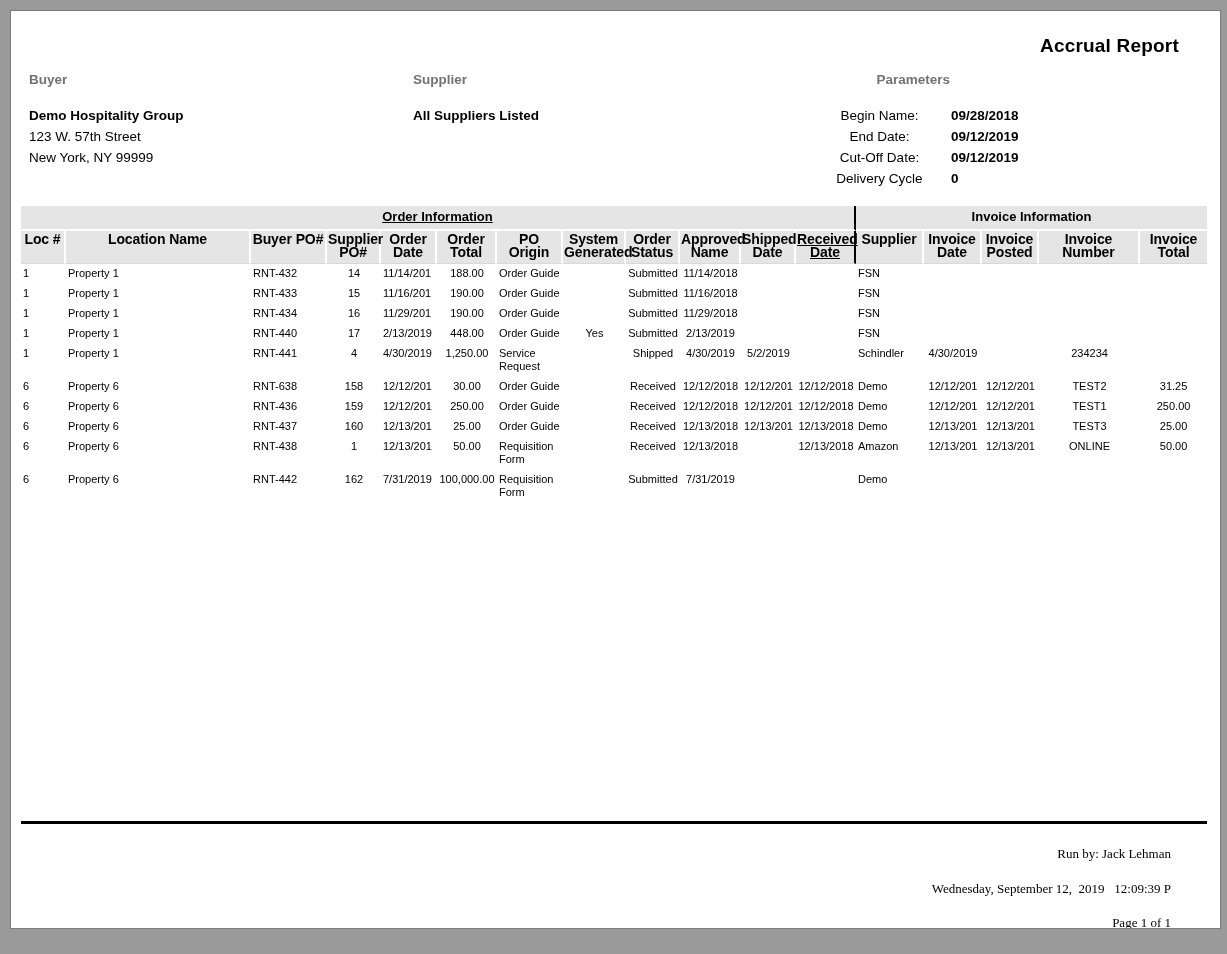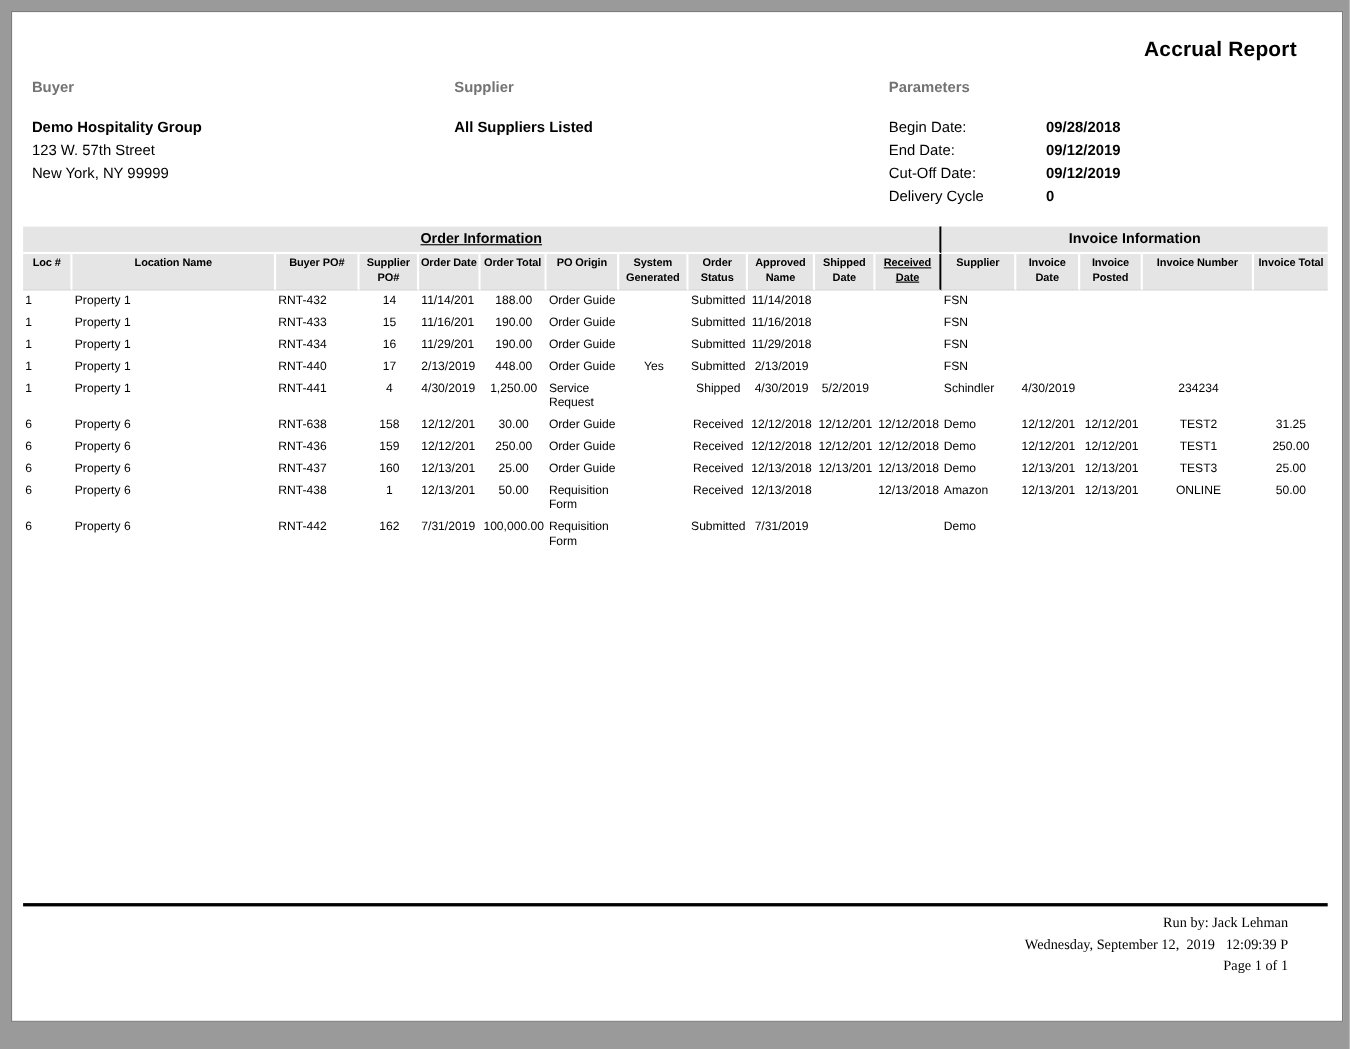--- a/index.html
+++ b/index.html
@@ -17,36 +17,36 @@
     box-sizing:border-box;
     overflow:hidden;
   }
   .report-title {
     position:absolute; top:24px; right:41px;
     font-size:19px; font-weight:bold; letter-spacing:0.2px;
   }
   .info-block { position:absolute; top:58px; font-size:13.5px; line-height:21px; }
   .info-buyer { left:18px; }
   .info-supplier { left:402px; }
-  .info-params { left:797px; }
+  .info-params { left:797px;text-align:center; }
   .section-label { color:#737373; font-weight:bold; font-size:13.5px; margin-bottom:15px; }
   .bold-line { font-weight:bold; }
   .param-row { display:flex; }
   .param-label { width:143px; }
   .param-value { font-weight:bold; }
 
   .report-table-wrap { position:absolute; left:10px; top:195px; }
   table.report { border-collapse:separate; border-spacing:0; table-layout:fixed; width:1186px; }
   table.report th, table.report td { box-sizing:border-box; }
   .group-th {
     background:#e5e5e5; font-size:13px; font-weight:bold; text-align:center;
     padding:4px 0 5px; border-bottom:2px solid #ffffff; line-height:14px;
   }
   .col-th {
-    background:#e5e5e5; font-size:10px; font-weight:bold; text-align:center;
+    background:#e5e5e5; font-size:14px; font-weight:bold; text-align:center;
     vertical-align:top; padding:2px 1px; height:33px; line-height:13px;
     border-right:2px solid #ffffff; border-bottom:1px solid #d9d9d9;
     letter-spacing:-0.1px;
   }
   .col-th:last-child { border-right:0; }
   .div-r { border-right:2px solid #000000 !important;text-decoration:underline; }
   table.report td {
     font-size:11px; vertical-align:top; padding:3px 2px 4px; line-height:13px;
     overflow:hidden;
   }
@@ -57,21 +57,21 @@
   .footer-rule {
     position:absolute; left:10px; top:810px;
     width:1186px; height:3px; background:#000000;
   }
   .footer-text {
     position:absolute; right:49px; top:818px;
     text-align:right;
     font-family:"Liberation Serif", serif;
     font-size:13px; line-height:19.5px;
   }
-  .footer-text div { white-space:pre; }
+  .footer-text div { white-space:pre;margin-top:15px; }
 </style>
 </head>
 <body>
 
 <div class="page">
 
   <div class="report-title">Accrual Report</div>
 
   <div class="info-block info-buyer">
     <div class="section-label">Buyer</div>
@@ -81,21 +81,21 @@
   </div>
 
   <div class="info-block info-supplier">
     <div class="section-label">Supplier</div>
     <div class="bold-line">All Suppliers Listed</div>
   </div>
 
   <div class="info-block info-params">
     <div class="section-label">Parameters</div>
     <div class="param-row">
-      <span class="param-label">Begin Date:</span>
+      <span class="param-label">Begin Name:</span>
       <span class="param-value">09/28/2018</span>
     </div>
     <div class="param-row">
       <span class="param-label">End Date:</span>
       <span class="param-value">09/12/2019</span>
     </div>
     <div class="param-row">
       <span class="param-label">Cut-Off Date:</span>
       <span class="param-value">09/12/2019</span>
     </div>

